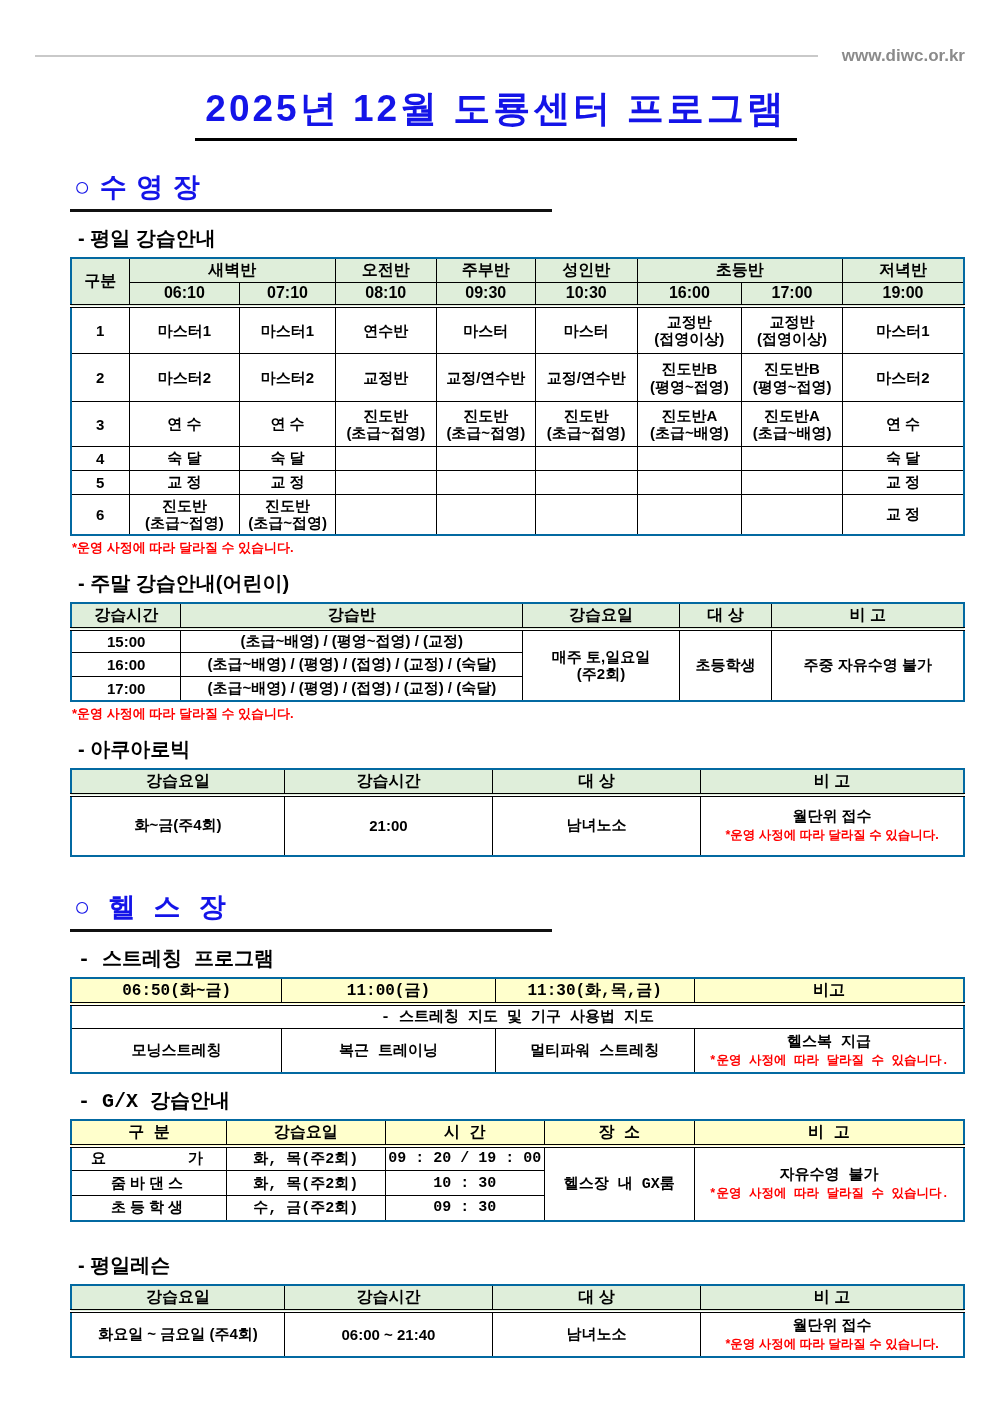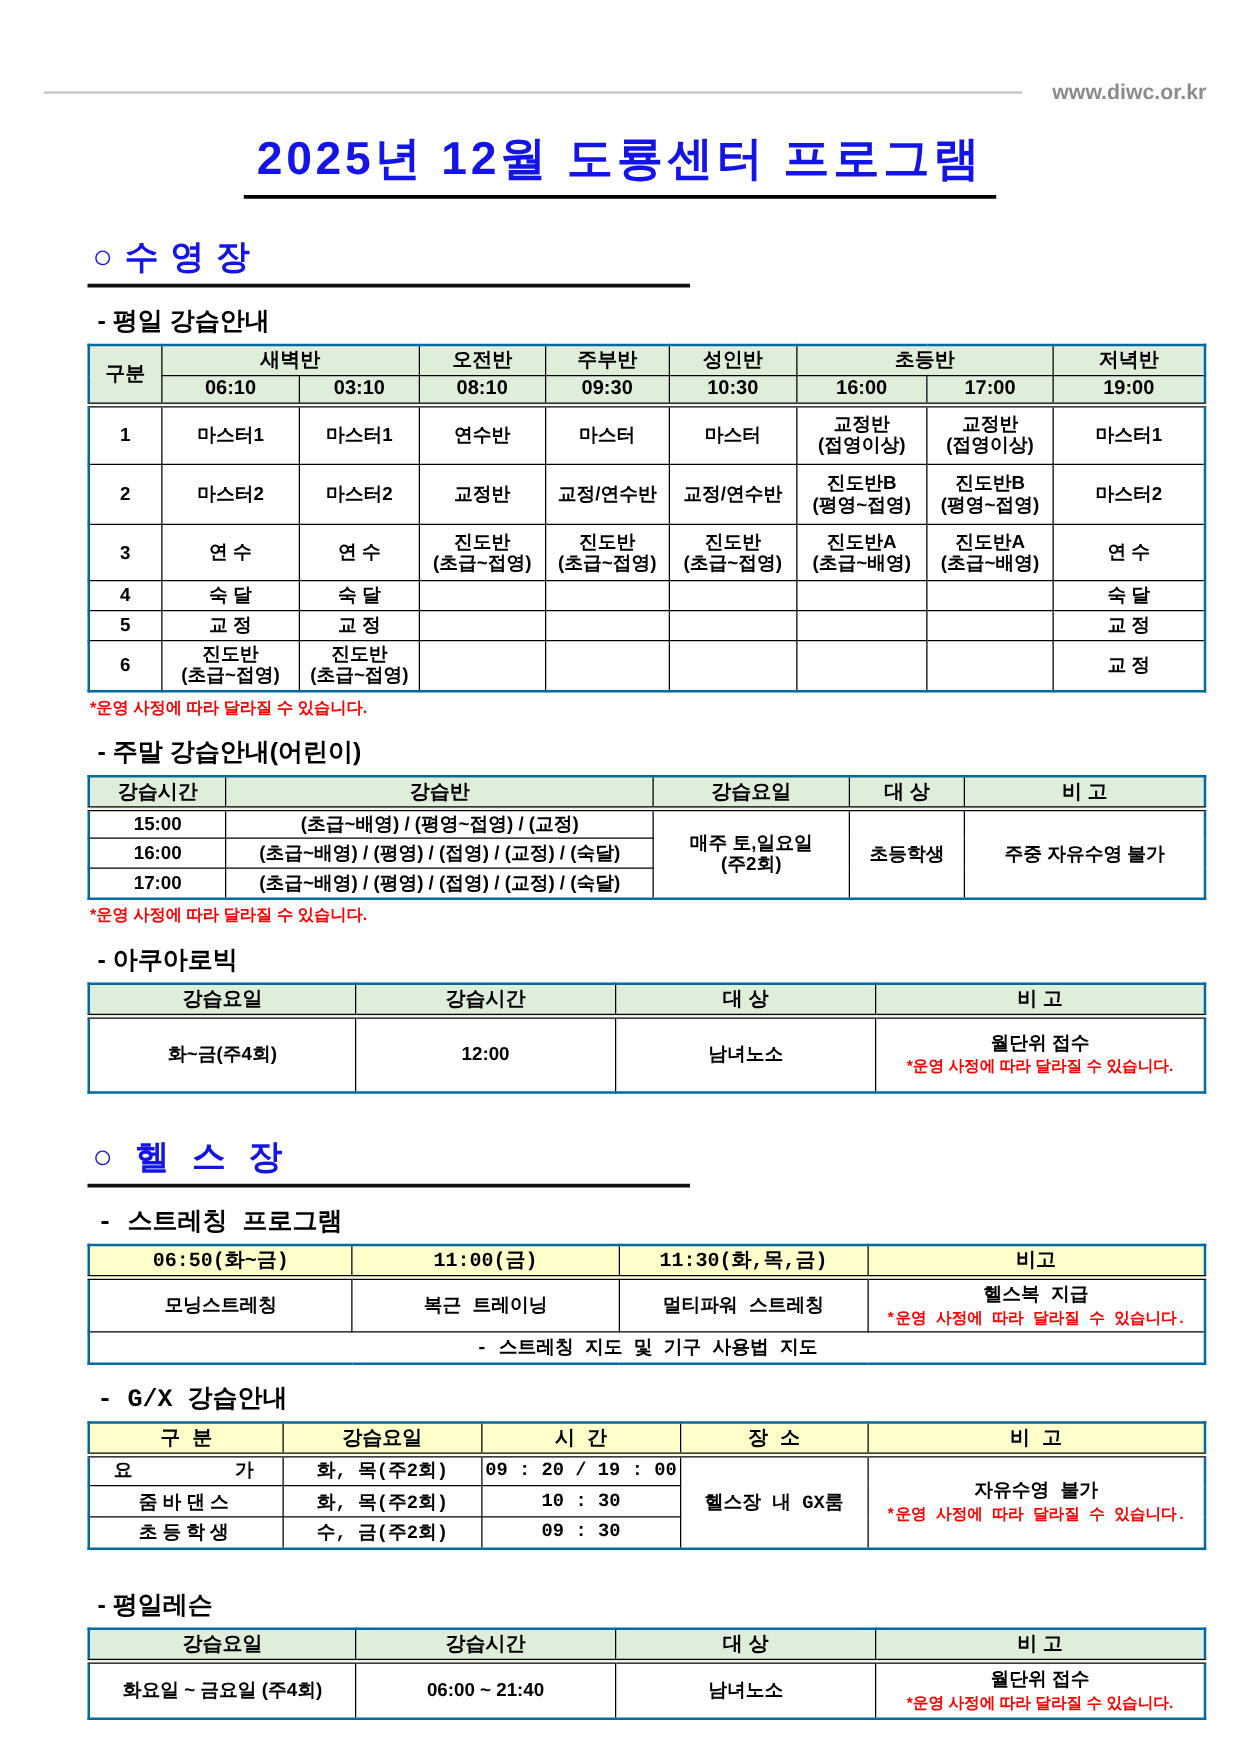--- a/index.html
+++ b/index.html
@@ -4,21 +4,21 @@
 <style>
   * { margin:0; padding:0; box-sizing:border-box; }
   html,body { background:#ffffff; }
   body {
     width:992px; height:1403px; position:relative; overflow:hidden;
     font-family:"Liberation Sans","DejaVu Sans",sans-serif; color:#000;
   }
   .page { padding:0 27px 0 70px; }
 
   
-  .topbar { display:flex; align-items:center; gap:24px; margin:64px 27px 0 35px; }
+  .topbar { display:flex; align-items:center; gap:24px; margin:46px 27px 0 35px; }
   .topbar .rule { flex:1; border-top:2px solid #c9c9c9; }
   .site-url { color:#8b8b8b; font-size:17px; font-weight:bold; }
 
   
   .title-wrap { text-align:center; margin-top:18px; }
   .page-title {
     display:inline-block; color:#1414e8; font-size:37px; font-weight:bold;
     letter-spacing:3px; border-bottom:3px solid #000; padding:0 10px 4px 10px;
   }
 
@@ -82,21 +82,21 @@
           <th rowspan="2">구분</th>
           <th colspan="2">새벽반</th>
           <th>오전반</th>
           <th>주부반</th>
           <th>성인반</th>
           <th colspan="2">초등반</th>
           <th>저녁반</th>
         </tr>
         <tr style="height:23px">
           <th>06:10</th>
-          <th>03:10</th>
+          <th>07:10</th>
           <th>08:10</th>
           <th>09:30</th>
           <th>10:30</th>
           <th>16:00</th>
           <th>17:00</th>
           <th>19:00</th>
         </tr>
       </thead>
       <tbody>
         <tr style="height:48px">
@@ -231,21 +231,21 @@
         <tr style="height:23px">
           <th>강습요일</th>
           <th>강습시간</th>
           <th>대 상</th>
           <th>비 고</th>
         </tr>
       </thead>
       <tbody>
         <tr style="height:61px">
           <td>화~금(주4회)</td>
-          <td>12:00</td>
+          <td>21:00</td>
           <td>남녀노소</td>
           <td>
             <div>월단위 접수</div>
             <div class="cell-note">*운영 사정에 따라 달라질 수 있습니다.</div>
           </td>
         </tr>
       </tbody>
     </table>
   </div>
 
@@ -262,31 +262,31 @@
       </colgroup>
       <thead>
         <tr style="height:23px">
           <th>06:50(화~금)</th>
           <th>11:00(금)</th>
           <th>11:30(화,목,금)</th>
           <th>비고</th>
         </tr>
       </thead>
       <tbody>
+        <tr style="height:25px">
+          <td colspan="4">- 스트레칭 지도 및 기구 사용법 지도</td>
+        </tr>
         <tr style="height:44px">
           <td>모닝스트레칭</td>
           <td>복근 트레이닝</td>
           <td>멀티파워 스트레칭</td>
           <td>
             <div>헬스복 지급</div>
             <div class="cell-note">*운영 사정에 따라 달라질 수 있습니다.</div>
           </td>
-        </tr>
-        <tr style="height:25px">
-          <td colspan="4">- 스트레칭 지도 및 기구 사용법 지도</td>
         </tr>
       </tbody>
     </table>
 
     <div class="subtitle">- G/X 강습안내</div>
     <table class="tbl yellow">
       <colgroup>
         <col style="width:17.4%">
           <col style="width:17.8%">
           <col style="width:17.8%">

